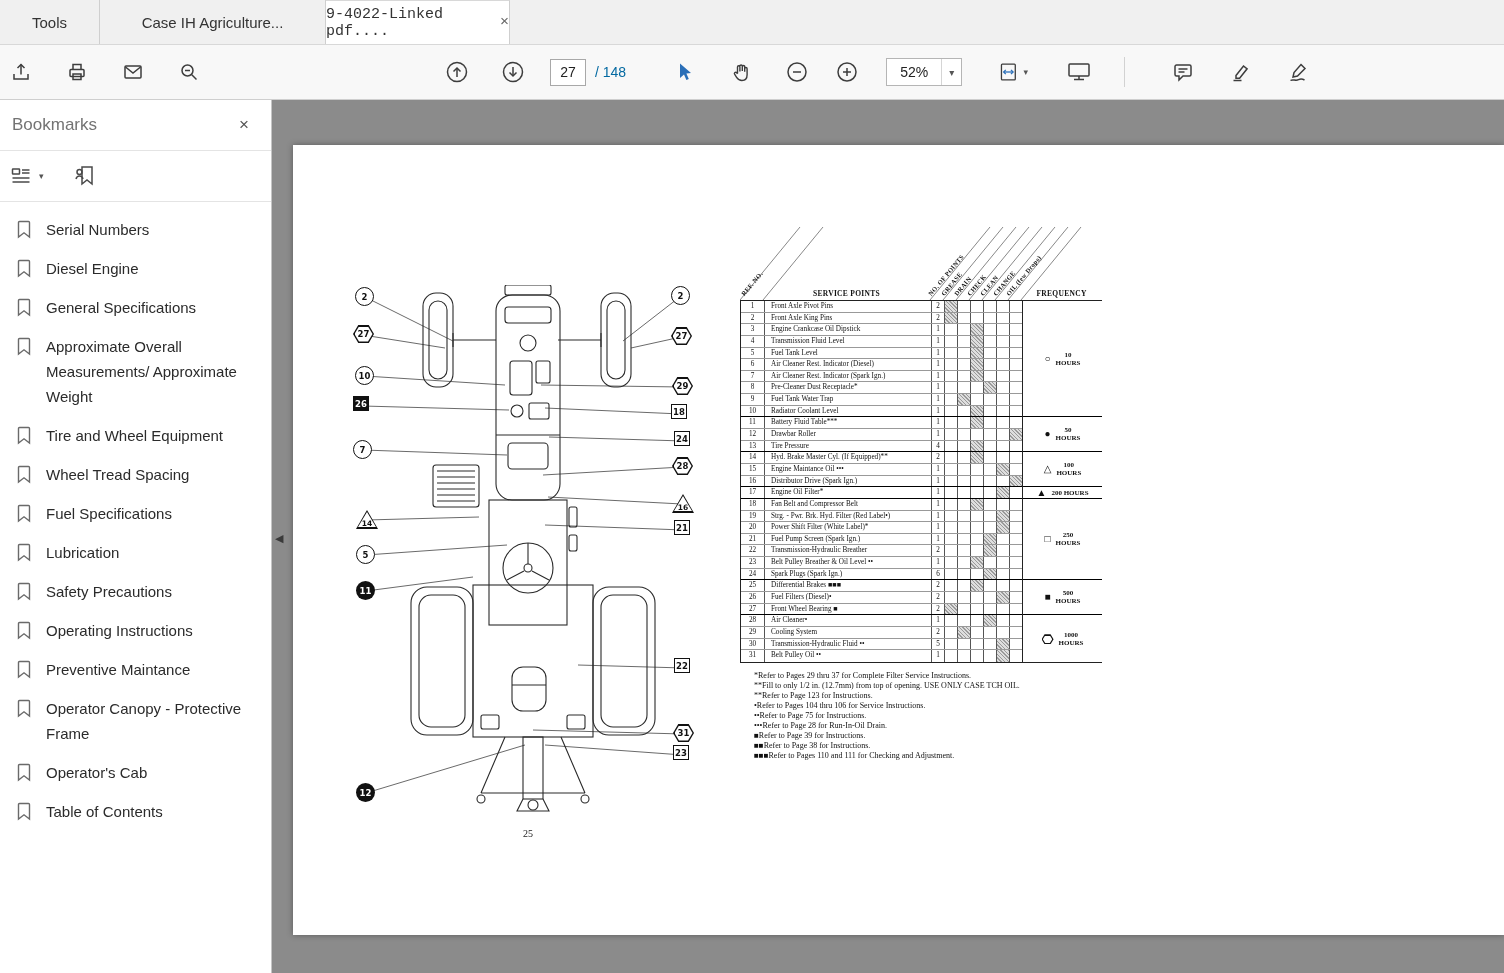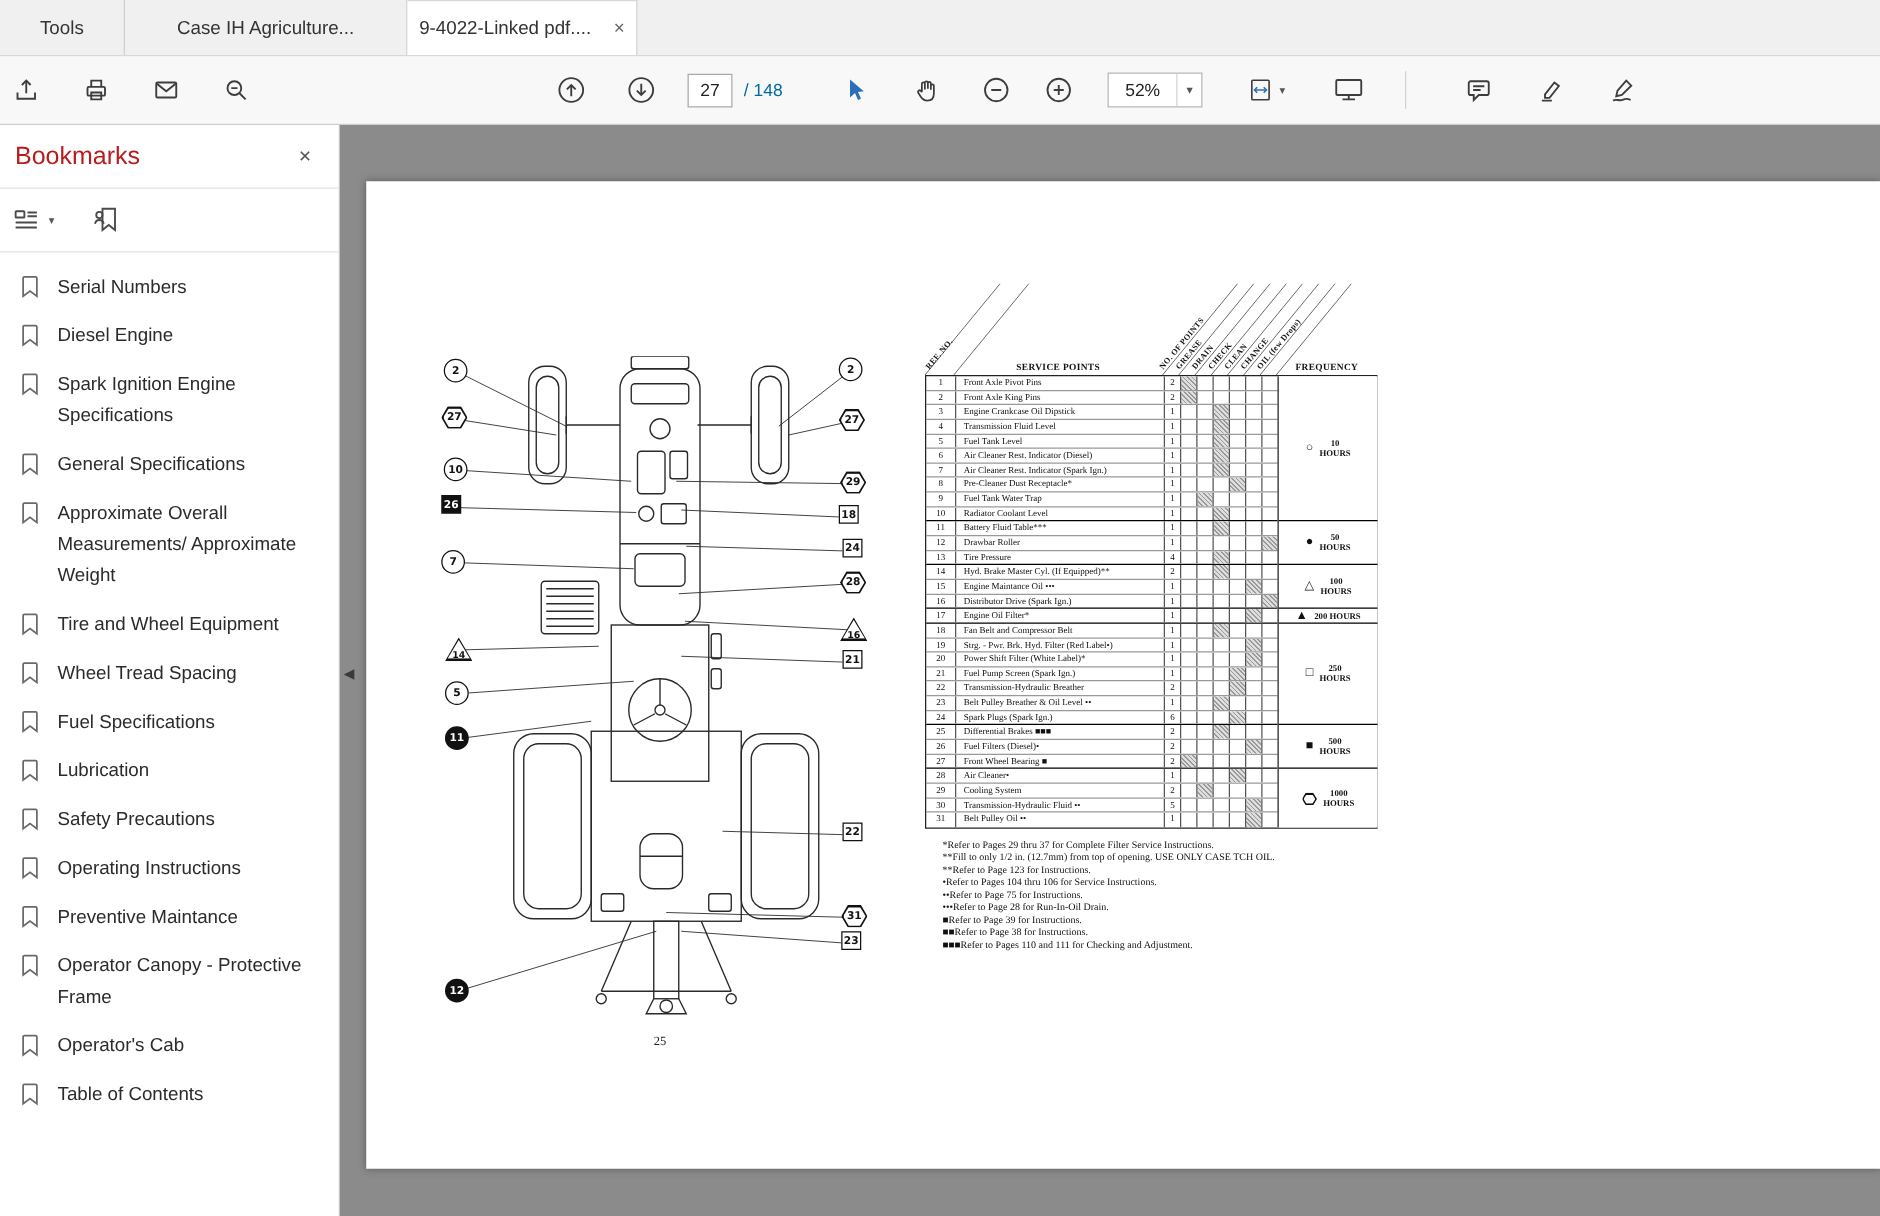--- a/index.html
+++ b/index.html
@@ -6,21 +6,21 @@
   html,body { width:1504px; height:973px; overflow:hidden;
     font-family:"Liberation Sans", sans-serif; background:#e9e9e9; }
 
   
   .tabbar { height:45px; background:#f0f0f0; border-bottom:1px solid #d8d8d8;
     display:flex; align-items:stretch; }
   .tab { display:flex; align-items:center; justify-content:center; gap:14px;
     font-size:15px; color:#333; border-right:1px solid #cfcfcf; cursor:default; }
   .tab.t0 { width:100px; }
   .tab.t1 { width:226px; }
-  .tab.t2 { width:184px; background:#fff; border-top:1px solid #d8d8d8; }
+  .tab.t2 { width:184px; background:#fff; border-top:1px solid #d8d8d8;font-family:Liberation Mono, monospace; }
   .tab .close-x { font-size:15px; color:#666; margin-left:4px; }
 
   
   .toolbar { height:55px; background:#f8f8f8; border-bottom:1px solid #cfcfcf;
     position:relative; }
   .tbtn { width:30px; height:30px; display:flex; align-items:center; justify-content:center; }
   .tbtn svg { display:block; }
   .tb-left { position:absolute; left:6px; top:12px; display:flex; gap:26px; }
   .tb-center { position:absolute; left:442px; top:12px; display:flex; align-items:center; }
   .tb-right { position:absolute; left:1168px; top:12px; display:flex; gap:28px; }
@@ -34,21 +34,21 @@
   .caret-sm { font-size:9px; color:#555; margin-left:3px; }
   .tb-sep { width:1px; height:30px; background:#d2d2d2; margin-left:30px; }
   .ml20{margin-left:20px;} .ml26{margin-left:26px;} .ml36{margin-left:36px;} .ml44{margin-left:44px;}
 
   
   .main { display:flex; height:873px; }
   .sidebar { width:272px; background:#fff; border-right:1px solid #c5c5c5;
     display:flex; flex-direction:column; overflow:hidden; }
   .sb-header { height:50px; display:flex; align-items:center; justify-content:space-between;
     padding:0 22px 0 12px; }
-  .sb-title { font-size:20px; color:#b91c1c; }
+  .sb-title { font-size:17px; color:#737373; }
   .sb-close { font-size:17px; color:#555; }
   .sb-tools { height:52px; border-top:1px solid #e4e4e4; border-bottom:1px solid #e4e4e4;
     display:flex; align-items:center; gap:30px; padding-left:10px; }
   .sb-toolbtn { display:flex; align-items:center; gap:4px; }
   .sb-list { flex:1; overflow:hidden; padding-top:8px; }
   .bm-item { display:flex; gap:12px; padding:7px 12px 7px 14px; cursor:default; }
   .bm-item .bm-icon { flex:none; width:20px; height:20px; margin-top:2px; }
   .bm-item .bm-label { font-size:15px; line-height:25px; color:#2b2b2b; max-width:205px; }
 
   
@@ -302,26 +302,20 @@
           <span class="bm-icon"><svg width="20" height="20" viewBox="0 0 20 20">
               <path d="M5.5 2.5h9a1 1 0 0 1 1 1V18l-5.5-4.2L4.5 18V3.5a1 1 0 0 1 1-1z" stroke="#6a6a6a" fill="none" stroke-width="1.4"></path>
             </svg></span>
           <span class="bm-label">Serial Numbers</span>
         </div>
         <div class="bm-item">
           <span class="bm-icon"><svg width="20" height="20" viewBox="0 0 20 20">
               <path d="M5.5 2.5h9a1 1 0 0 1 1 1V18l-5.5-4.2L4.5 18V3.5a1 1 0 0 1 1-1z" stroke="#6a6a6a" fill="none" stroke-width="1.4"></path>
             </svg></span>
           <span class="bm-label">Diesel Engine</span>
-        </div>
-        <div class="bm-item">
-          <span class="bm-icon"><svg width="20" height="20" viewBox="0 0 20 20">
-              <path d="M5.5 2.5h9a1 1 0 0 1 1 1V18l-5.5-4.2L4.5 18V3.5a1 1 0 0 1 1-1z" stroke="#6a6a6a" fill="none" stroke-width="1.4"></path>
-            </svg></span>
-          <span class="bm-label">Spark Ignition Engine Specifications</span>
         </div>
         <div class="bm-item">
           <span class="bm-icon"><svg width="20" height="20" viewBox="0 0 20 20">
               <path d="M5.5 2.5h9a1 1 0 0 1 1 1V18l-5.5-4.2L4.5 18V3.5a1 1 0 0 1 1-1z" stroke="#6a6a6a" fill="none" stroke-width="1.4"></path>
             </svg></span>
           <span class="bm-label">General Specifications</span>
         </div>
         <div class="bm-item">
           <span class="bm-icon"><svg width="20" height="20" viewBox="0 0 20 20">
               <path d="M5.5 2.5h9a1 1 0 0 1 1 1V18l-5.5-4.2L4.5 18V3.5a1 1 0 0 1 1-1z" stroke="#6a6a6a" fill="none" stroke-width="1.4"></path>

